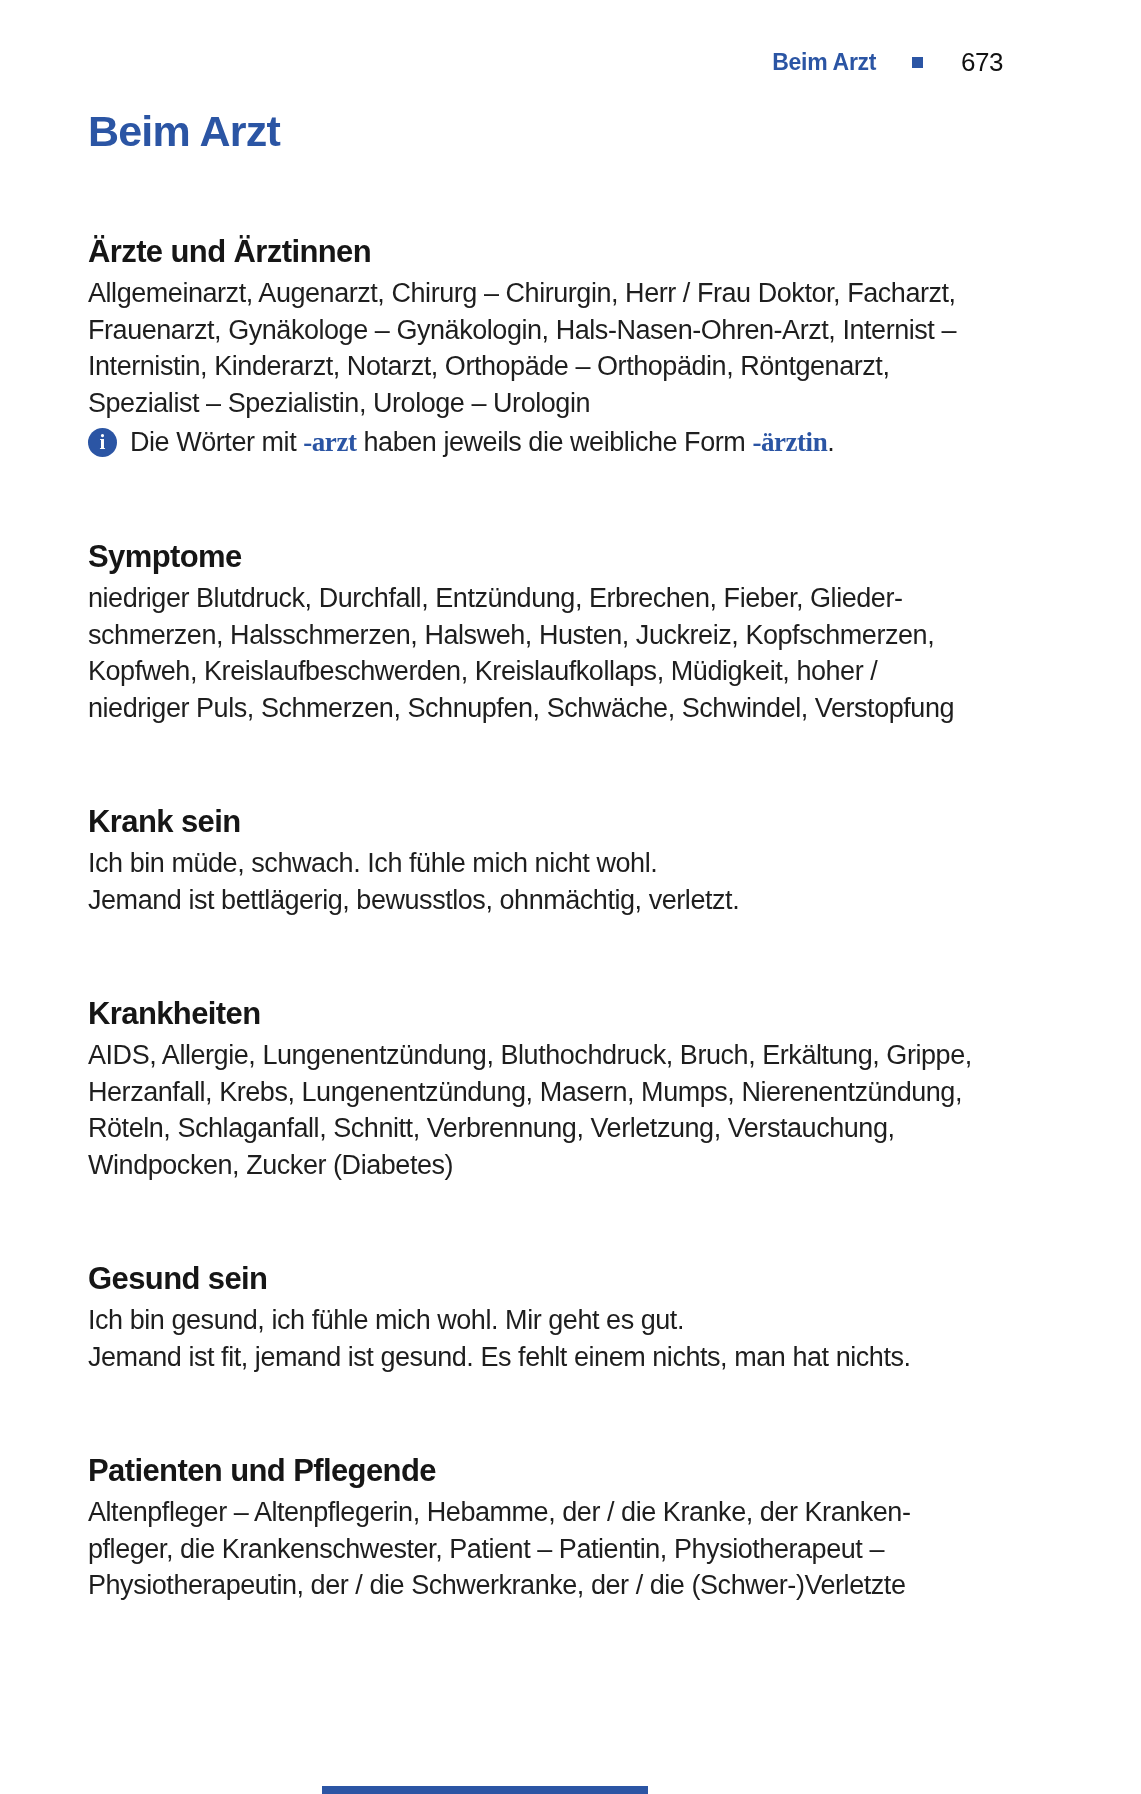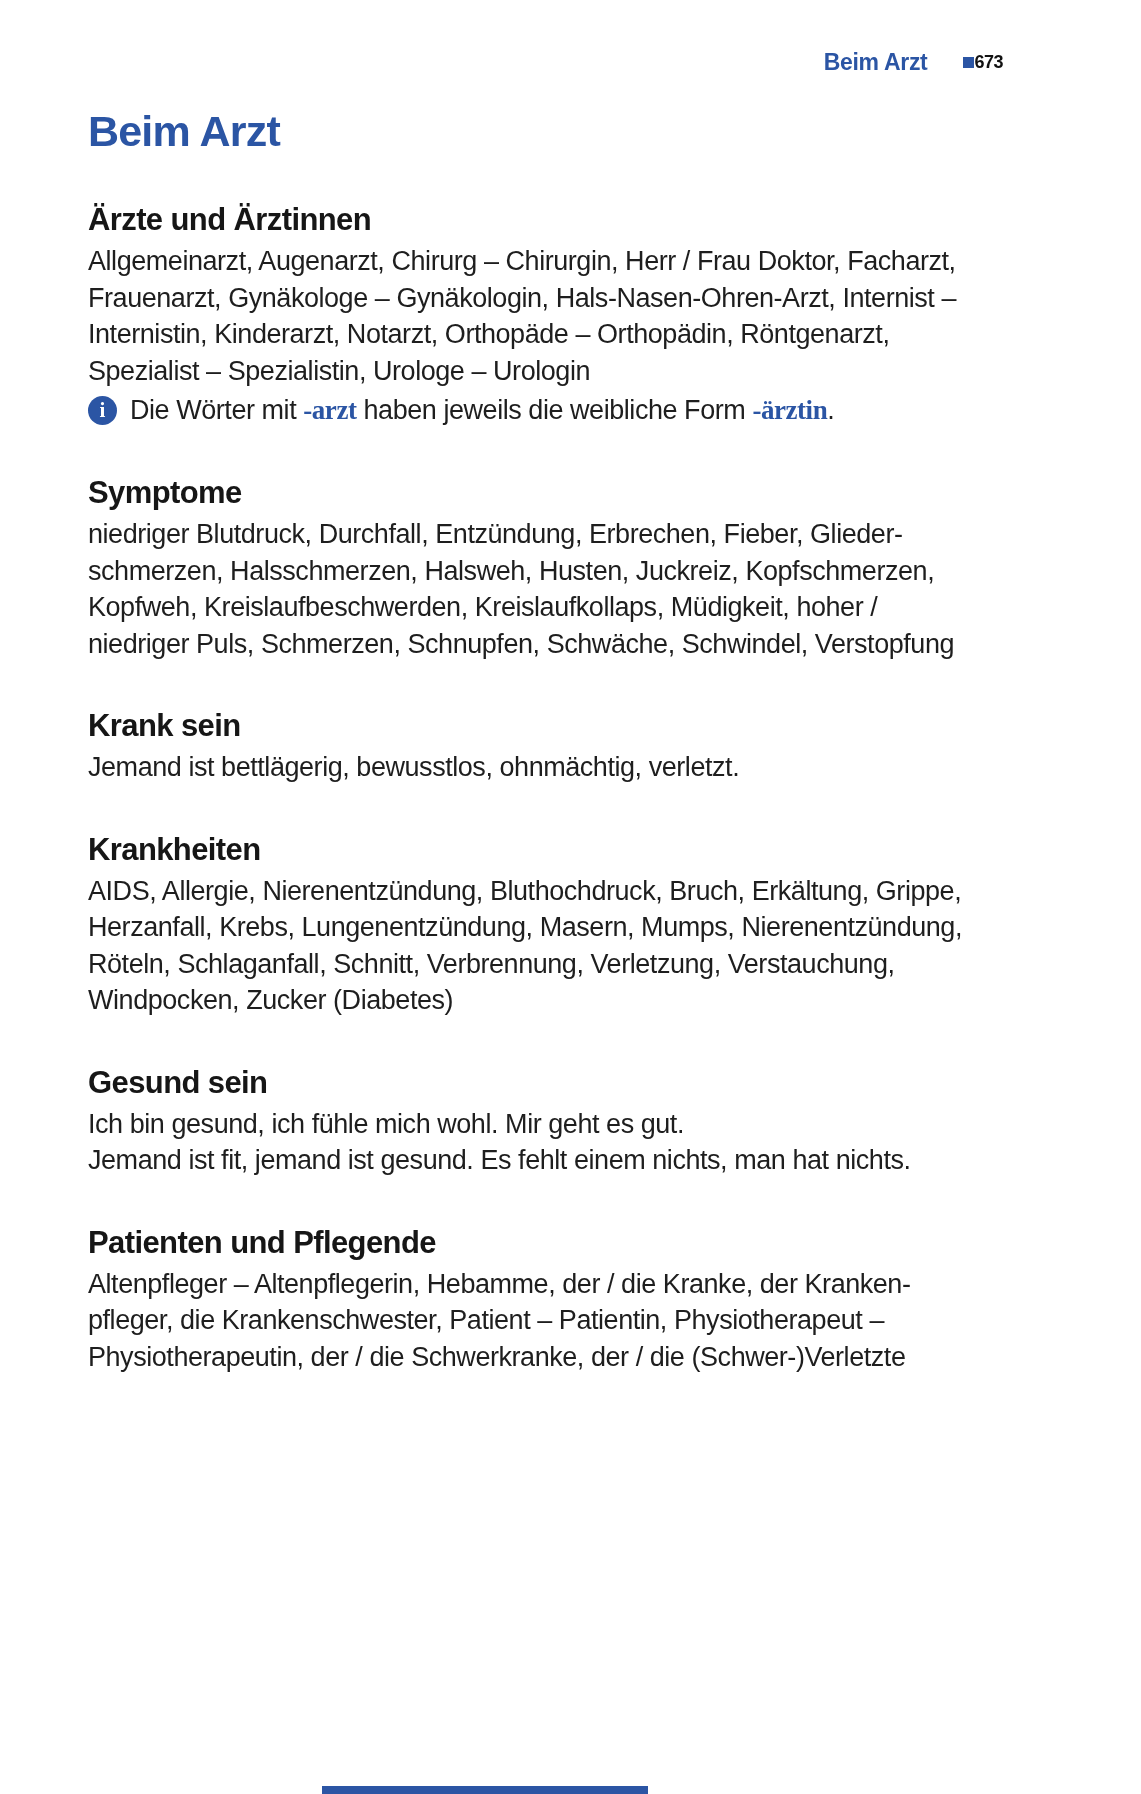--- a/index.html
+++ b/index.html
@@ -21,32 +21,32 @@
     margin-right: 28px; height: 32px;
   }
   .rh-section {
     color: var(--accent); font-weight: bold; font-size: 23px; letter-spacing: -0.3px;
   }
   .rh-square {
     width: 11px; height: 11px; background: var(--accent);
     margin-left: 36px; flex: 0 0 auto;
   }
   .rh-number {
-    font-size: 18px; font-weight: bold; color: #111; letter-spacing: -0.5px;
+    font-size: 26px; font-weight: normal; color: #111; margin-left: 38px; letter-spacing: -0.5px;
   }
 
   
   .page-title {
     color: var(--accent);
     font-size: 43px; font-weight: bold; letter-spacing: -0.8px;
     margin: 28px 0 0 0; line-height: 50px;
   }
 
   
-  .section { margin-top: 44px; }
+  .section { margin-top: 76px; }
   .section:first-of-type { }
   .section-heading {
     font-size: 31px; font-weight: bold; letter-spacing: -0.6px;
     margin: 0 0 3px 0; line-height: 40px; color: #161616;
   }
   .body-line {
     font-size: 27px; line-height: 36.5px; letter-spacing: -0.45px;
     white-space: nowrap; color: var(--ink);
   }
 
@@ -97,25 +97,26 @@
       </section>
       <section class="section">
         <h2 class="section-heading">Symptome</h2>
         <div class="body-line">niedriger Blutdruck, Durchfall, Entzündung, Erbrechen, Fieber, Glieder-</div>
         <div class="body-line">schmerzen, Halsschmerzen, Halsweh, Husten, Juckreiz, Kopfschmerzen,</div>
         <div class="body-line">Kopfweh, Kreislaufbeschwerden, Kreislaufkollaps, Müdigkeit, hoher /</div>
         <div class="body-line">niedriger Puls, Schmerzen, Schnupfen, Schwäche, Schwindel, Verstopfung</div>
       </section>
       <section class="section">
         <h2 class="section-heading">Krank sein</h2>
+        <div class="body-line">Ich bin müde, schwach. Ich fühle mich nicht wohl.</div>
         <div class="body-line">Jemand ist bettlägerig, bewusstlos, ohnmächtig, verletzt.</div>
       </section>
       <section class="section">
         <h2 class="section-heading">Krankheiten</h2>
-        <div class="body-line">AIDS, Allergie, Nierenentzündung, Bluthochdruck, Bruch, Erkältung, Grippe,</div>
+        <div class="body-line">AIDS, Allergie, Lungenentzündung, Bluthochdruck, Bruch, Erkältung, Grippe,</div>
         <div class="body-line">Herzanfall, Krebs, Lungenentzündung, Masern, Mumps, Nierenentzündung,</div>
         <div class="body-line">Röteln, Schlaganfall, Schnitt, Verbrennung, Verletzung, Verstauchung,</div>
         <div class="body-line">Windpocken, Zucker (Diabetes)</div>
       </section>
       <section class="section">
         <h2 class="section-heading">Gesund sein</h2>
         <div class="body-line">Ich bin gesund, ich fühle mich wohl. Mir geht es gut.</div>
         <div class="body-line">Jemand ist fit, jemand ist gesund. Es fehlt einem nichts, man hat nichts.</div>
       </section>
       <section class="section">

